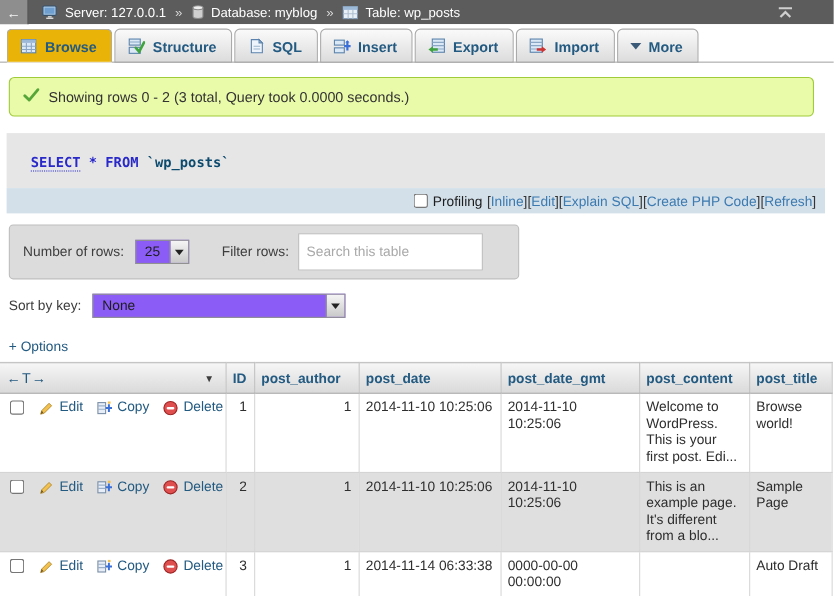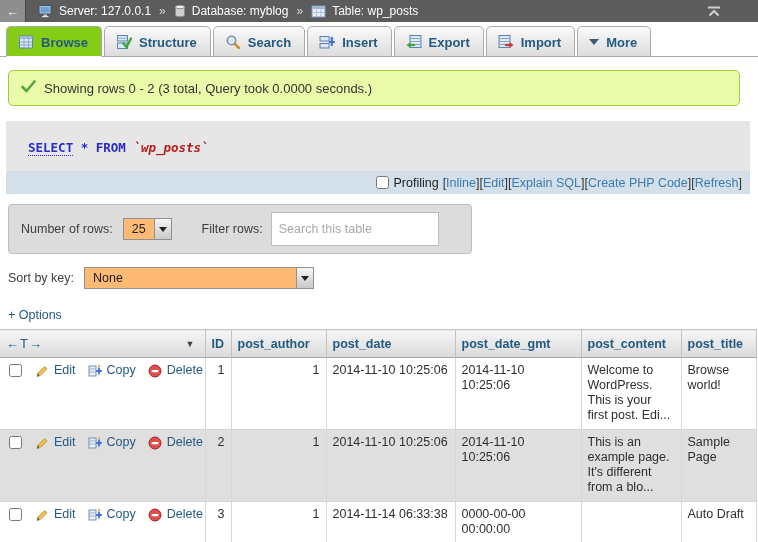--- a/index.html
+++ b/index.html
@@ -14,46 +14,46 @@
   .crumb .sep { color:#d8d8d8; margin:0 2px; }
   .crumb .ic { display:flex; align-items:center; }
   .topbar .spacer { flex:1; }
   .collapsebtn { margin-right:36px; display:flex; align-items:center; cursor:pointer; }
 
   
   .tabbar { height:35px; background:#fff; border-bottom:1px solid #a9a9a9; display:flex; align-items:flex-end; padding-left:6px; }
   .tab { display:inline-flex; align-items:center; gap:7px; padding:7px 13px 6px 11px;
          border:1px solid #aaa; border-radius:5px 5px 0 0; margin-right:2px; margin-bottom:-1px;
          background:linear-gradient(#fafafa,#dcdcdc); color:#235a81; font-weight:bold; font-size:13px; cursor:pointer; }
-  .tab.active { background:#84cc16; border-bottom:1px solid #fff; }
+  .tab.active { background:#eab308; border-bottom:1px solid #fff; }
   .tab .ic { display:flex; align-items:center; }
   .tri-down { width:0; height:0; border:5px solid transparent; border-top:6px solid #3a5a78; margin-top:5px; }
 
   
   .success { margin:13px 18px 0 8px; background:#e9fba9; border:1px solid #a0cc3a; border-radius:5px;
              padding:9px 12px; display:flex; align-items:center; gap:8px; font-size:13px; color:#333; }
 
   
   .querysec { margin:15px 8px 0 6px; }
   .sqlbox { background:#e6e6e6; padding:19px 10px 16px 22px;
             font-family:"DejaVu Sans Mono", monospace; font-size:12.5px; }
   .kw { color:#2929c9; font-weight:bold; }
   .kw.u { border-bottom:1px dotted #2929c9; }
-  .ident { color:#b91c1c; font-weight:bold;font-style:italic; }
+  .ident { color:#0c4a6e; font-weight:bold; }
   .tools { background:#d3e0ea; height:23px; display:flex; align-items:center; justify-content:flex-end;
            padding-right:8px; font-size:12.5px; color:#1d1d1d; gap:0; }
   .tools a { color:#3c7ab0; text-decoration:none; cursor:pointer;text-align:right; }
   .tools .br { color:#333; }
   .tools input { margin-right:4px; }
   .lbl-prof { margin-right:4px; }
 
   
   .rowsbar { margin:10px 0 0 8px; width:464px; background:#dcdcdc; border:1px solid #bdbdbd; border-radius:4px;
              padding:7px 12px; display:flex; align-items:center; font-size:12.5px; color:#3d3d3d; }
-  .sel { display:inline-flex; align-items:stretch; background:#fdba74; border:1px solid #919191; height:22px; cursor:pointer; }
+  .sel { display:inline-flex; align-items:stretch; background:#8b5cf6; border:1px solid #919191; height:22px; cursor:pointer; }
   .sel .v { padding:3px 8px 0 8px; font-size:12.5px; color:#1d1d1d; white-space:nowrap; }
   .sel .b { width:17px; background:linear-gradient(#f5f5f5,#c9c9c9); border-left:1px solid #919191;
             display:flex; align-items:center; justify-content:center; }
   .sel .b i { width:0; height:0; border:4px solid transparent; border-top:5px solid #222; margin-top:5px; }
   .sel.wide { width:230px; justify-content:space-between;gap:17px; }
   .rowsbar .sel { margin-left:10px; }
   .lbl-filter { margin-left:30px; margin-right:8px;text-align:center; }
   .filterinput { width:168px; height:23px; border:1px solid #bdbdbd; padding:16px 7px; font-size:12.5px;
                  font-family:"Liberation Sans", sans-serif; color:#333; }
   .filterinput::placeholder { color:#a9a9a9; }
@@ -154,25 +154,27 @@
           <rect x="1.5" y="9" width="10" height="5.5" fill="#dbe8f5" stroke="#5b83ad"></rect>
           <line x1="1.5" y1="4.2" x2="11.5" y2="4.2" stroke="#8aa7c6"></line>
           <path d="M7.5 9.5 L10.5 13 L15 4.5" fill="none" stroke="#3fa33f" stroke-width="2.4" stroke-linecap="round"></path>
         </svg>
     </span>
     <span>Structure</span>
   </div>
   <div class="tab">
     <span class="ic">
       <svg width="16" height="16" viewBox="0 0 16 16">
-          <circle cx="6.5" cy="6.5" r="4.2" fill="#dce9f6" stroke="#7d93ad" stroke-width="1.6"></circle>
-          <line x1="9.8" y1="9.8" x2="13.8" y2="13.8" stroke="#c98b2d" stroke-width="2.6" stroke-linecap="round"></line>
-        </svg>
-    </span>
-    <span>Search</span>
+          <path d="M3.5 2 h7 l3 3 v9 h-10 z" fill="#eef4fb" stroke="#5b83ad"></path>
+          <path d="M10.5 2 v3 h3 z" fill="#c6d8ec" stroke="#5b83ad"></path>
+          <line x1="5.5" y1="8" x2="11.5" y2="8" stroke="#9bb4cd"></line>
+          <line x1="5.5" y1="10.5" x2="11.5" y2="10.5" stroke="#9bb4cd"></line>
+        </svg>
+    </span>
+    <span>SQL</span>
   </div>
   <div class="tab">
     <span class="ic">
       <svg width="16" height="16" viewBox="0 0 16 16">
           <rect x="1" y="2.5" width="9" height="4.5" fill="#dbe8f5" stroke="#5b83ad"></rect>
           <rect x="1" y="9.5" width="9" height="4.5" fill="#dbe8f5" stroke="#5b83ad"></rect>
           <path d="M12.8 4 v8 M9.8 8 h6" stroke="#3a6fd8" stroke-width="2"></path>
           <path d="M12.8 2.5 l2 2.2 h-4 z" fill="#3a6fd8"></path>
         </svg>
     </span>

